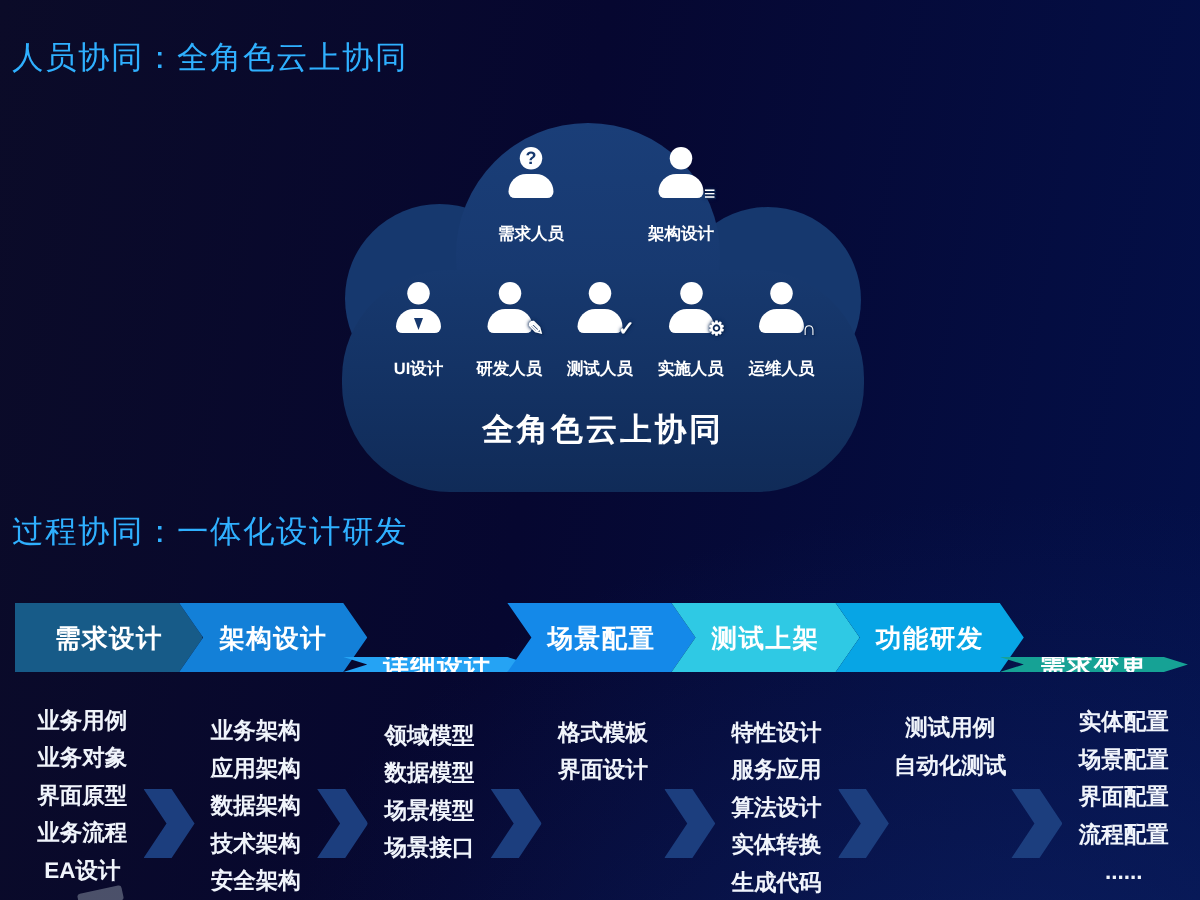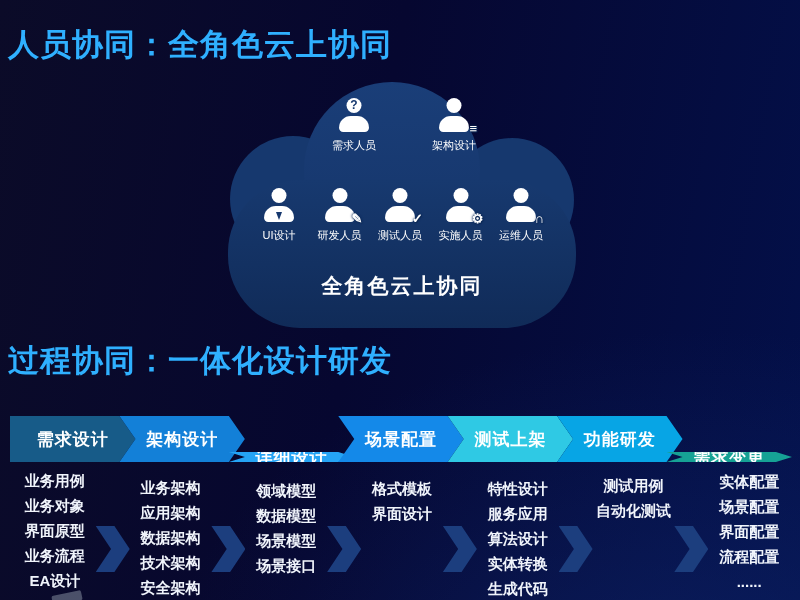--- a/index.html
+++ b/index.html
@@ -8,21 +8,21 @@
     font-family:"Liberation Sans", sans-serif;
   }
   .stage{
     position:relative;width:800px;height:600px;overflow:hidden;
     background:
       radial-gradient(900px 600px at 88% 115%, rgba(16,40,110,.55) 0%, rgba(16,40,110,0) 60%),
       linear-gradient(100deg,#0B0B28 0%,#060730 45%,#03104A 100%);
   }
   .sec-title{
     position:absolute;left:8px;margin:0;
-    font-size:31px;font-weight:bold;color:#2FB0FF;letter-spacing:1px;white-space:nowrap;
+    font-size:21px;font-weight:normal;color:#2FB0FF;letter-spacing:1px;white-space:nowrap;
   }
   .title-people{top:24px;}
   .title-process{top:340px;}
 
   
   .cloud{position:absolute;left:228px;top:82px;width:348px;height:246px;}
   .bump{position:absolute;border-radius:50%;background:#16386E;}
   .bump-top{left:76px;top:0;width:176px;height:176px;background:linear-gradient(180deg,#1A3E78,#15356A);}
   .bump-left{left:2px;top:54px;width:126px;height:126px;}
   .bump-right{left:222px;top:56px;width:124px;height:124px;}
@@ -34,26 +34,26 @@
   .roles-top .role{width:70px;}
   .person{position:relative;width:36px;height:34px;}
   .person .head{position:absolute;left:50%;transform:translateX(-50%);top:0;width:15px;height:15px;border-radius:50%;background:#fff;}
   .person .shoulders{position:absolute;left:50%;transform:translateX(-50%);bottom:0;width:30px;height:16px;background:#fff;border-radius:14px 14px 5px 5px;}
   .person .badge{position:absolute;right:-5px;bottom:-3px;font-size:13px;font-weight:bold;color:#fff;line-height:1;
     text-shadow:0 0 3px #0E2A57,0 0 2px #0E2A57,1px 1px 0 #0E2A57;}
   .person .badge.on-head{right:auto;left:50%;transform:translateX(-50%);top:1px;bottom:auto;font-size:12px;color:#16386E;text-shadow:none;}
   .person .tie{position:absolute;left:50%;transform:translateX(-50%);bottom:2px;width:0;height:0;display:none;
     border-left:3px solid transparent;border-right:3px solid transparent;border-top:8px solid #16386E;}
   .person.ui .tie{display:block;}
-  .role-label{margin-top:6px;font-size:11px;font-weight:normal;color:#fff;white-space:nowrap;}
+  .role-label{margin-top:16px;font-size:11px;font-weight:bold;color:#fff;white-space:nowrap;}
   .cloud-caption{position:absolute;left:0;top:190px;width:100%;text-align:center;
     font-size:21px;font-weight:bold;color:#fff;letter-spacing:2px;}
 
   
-  .phase-bar{position:absolute;left:10px;top:416px;width:782px;height:46px;display:flex;}
+  .phase-bar{position:absolute;left:10px;top:402px;width:782px;height:46px;display:flex;}
   .phase{
     flex:1;margin-left:-16px;display:flex;align-items:center;justify-content:center;
     color:#fff;font-weight:bold;font-size:17px;letter-spacing:1px;white-space:nowrap;
     clip-path:polygon(0 0,calc(100% - 16px) 0,100% 50%,calc(100% - 16px) 100%,0 100%,16px 50%);
   }
   .phase.first{margin-left:0;clip-path:polygon(0 0,calc(100% - 16px) 0,100% 50%,calc(100% - 16px) 100%,0 100%);}
 
   
   .streams{position:absolute;left:14px;top:468px;width:776px;height:132px;display:flex;align-items:flex-start;}
   .stream-col{flex:1;display:flex;flex-direction:column;align-items:center;min-width:0;}

